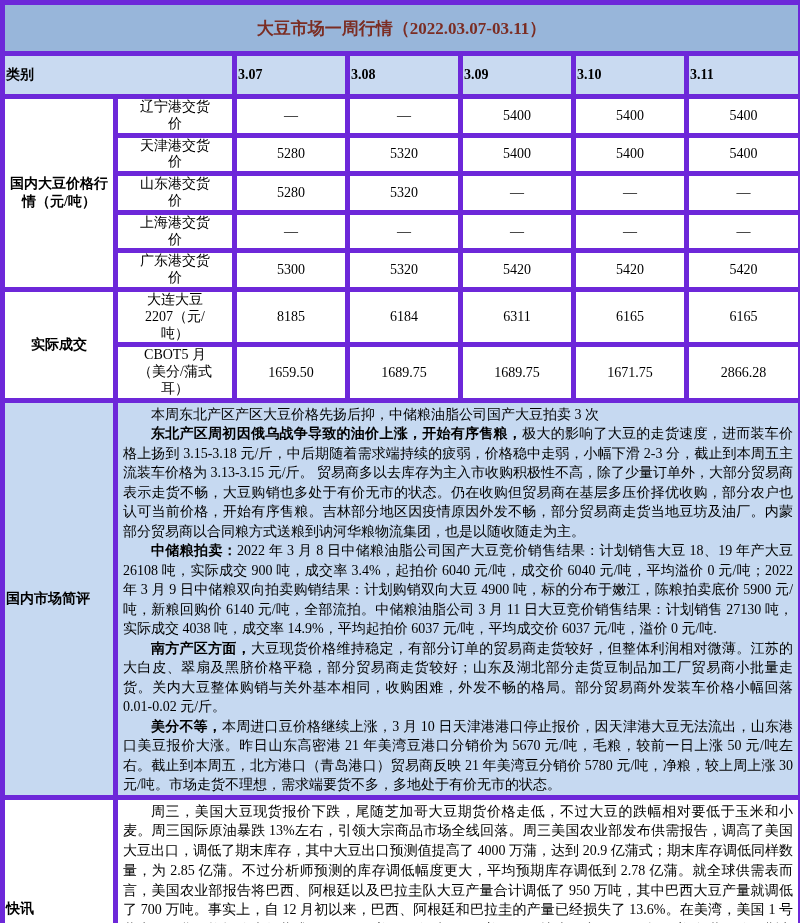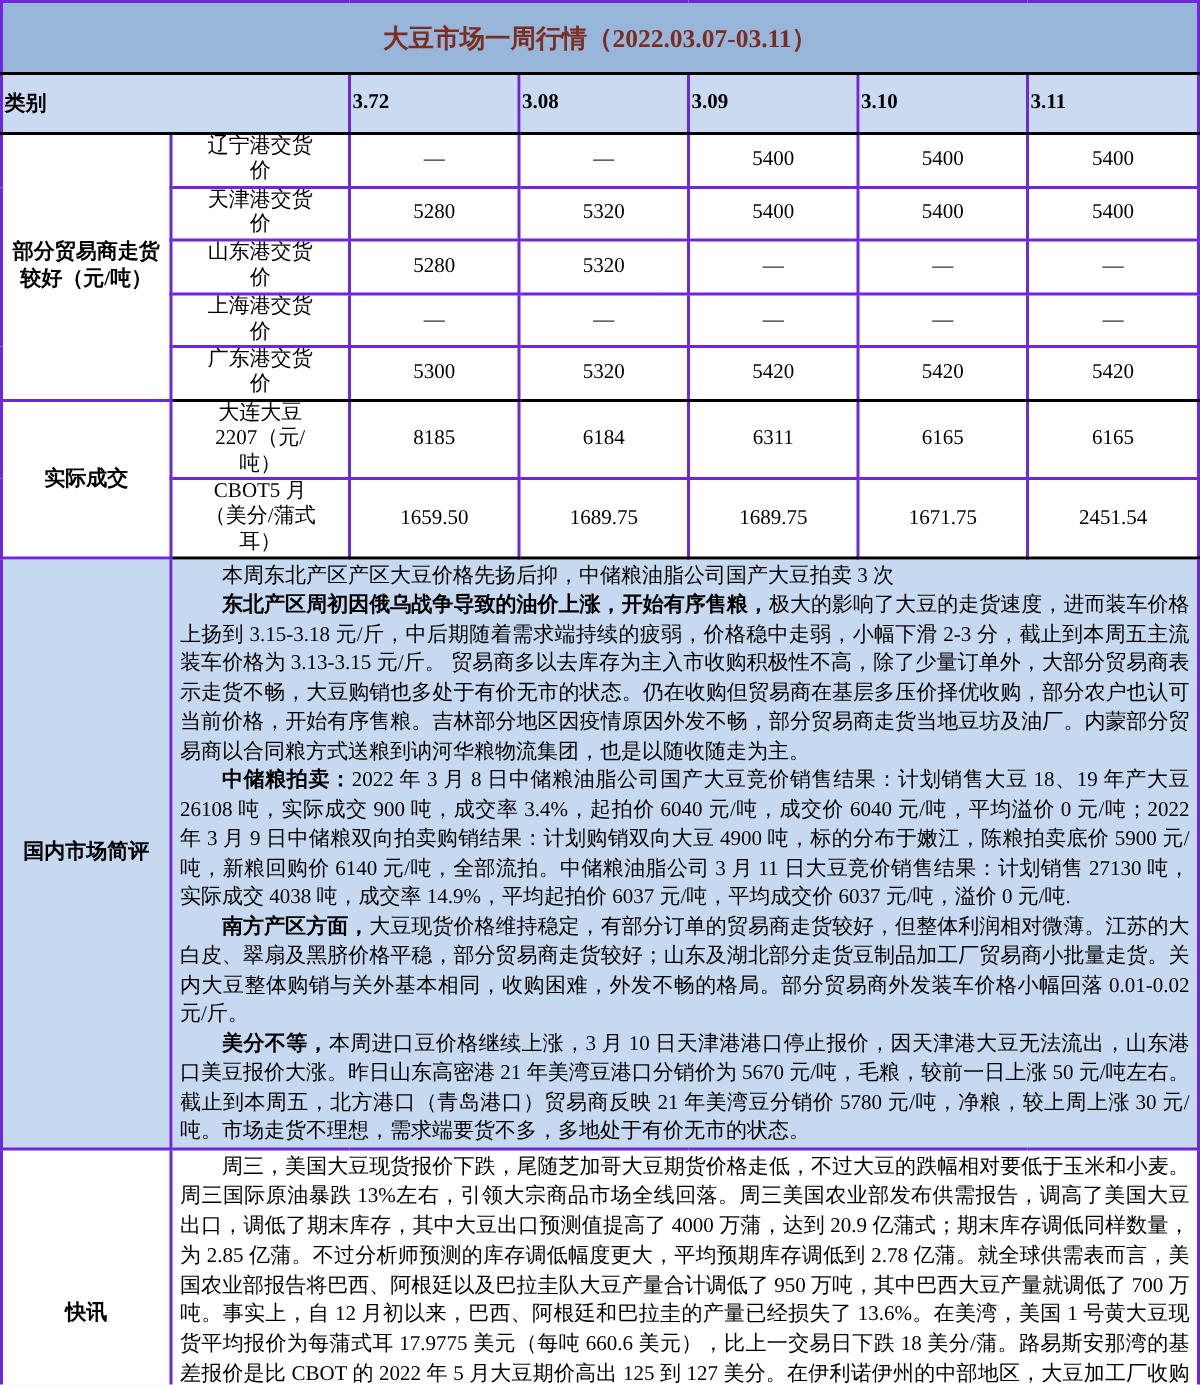--- a/index.html
+++ b/index.html
@@ -5,34 +5,34 @@
   html,body { margin:0; padding:0; background:#f2f2f2; }
   body { font-family: "Liberation Serif", serif; color:#000; }
   .doc {
     width: 800px; height: 923px; box-sizing: border-box; background:#fff;
     margin: 0 auto;
   }
   table.sheet {
     width: 800px; height: 923px; table-layout: fixed;
     border-collapse: collapse; border: 2px solid #000;
   }
-  td { border: 2px solid #6d28d9; vertical-align: middle; overflow: hidden; }
+  td { border: 5px solid #6d28d9; vertical-align: middle; overflow: hidden; }
   tr.title-row td {
     height: 44px; background: #98B6DA; text-align: center;
     font-weight: bold; font-size: 17px; color: #7B2D23;
     border-bottom: 2px solid #000;
   }
   tr.header-row td {
     height: 36px; background: #C9DAF1; text-align: left;
     font-weight: bold; font-size: 14px; border-bottom: 2px solid #000;
   }
   tr.price-row td { height: 29px; text-align: center; font-size: 14px; background: #fff; }
   tr.fut-row-1 td { height: 36px; text-align: center; font-size: 14px; background: #fff; }
   tr.fut-row-2 td { height: 32px; text-align: center; font-size: 14px; background: #fff; }
-  td.group-cell { font-weight: bold; font-size: 14px; text-align: center; line-height: 1.25; }
+  td.group-cell { font-weight: bold; font-size: 14px; line-height: 1.25; }
   td.sub-label { font-size: 14px; text-align: center; line-height: 1.2; padding: 0 19px; }
   tr.price-sep td { border-bottom: 2px solid #000; }
   tr.fut-sep td  { border-bottom: 2px solid #000; }
   tr.review-row td.content-cell, tr.review-row td.group-cell { background: #C6D9F1; font-family: Liberation Serif, serif; }
   tr.review-row td.content-cell {
     vertical-align: top; padding: 2px 5px 0 5px; font-size: 14px; line-height: 19.5px;
   }
   tr.news-row td.content-cell {
     background: #fff; vertical-align: top; padding: 2px 5px 0 5px;
     font-size: 14px; line-height: 19.7px;
@@ -55,29 +55,29 @@
         <col style="width:114px">
   </colgroup>
 
   <tbody>
         <tr class="title-row">
     <td colspan="7">大豆市场一周行情（2022.03.07-03.11）</td>
   </tr>
 
   <tr class="header-row">
     <td colspan="2">类别</td>
-    <td>3.72</td>
+    <td>3.07</td>
     <td>3.08</td>
     <td>3.09</td>
     <td>3.10</td>
     <td>3.11</td>
   </tr>
 
   <tr class="price-row">
-    <td class="group-cell" rowspan="5">部分贸易商走货较好（元/吨）</td>
+    <td class="group-cell" rowspan="5">国内大豆价格行情（元/吨）</td>
     <td class="sub-label">辽宁港交货价</td>
     <td>—</td>
     <td>—</td>
     <td>5400</td>
     <td>5400</td>
     <td>5400</td>
   </tr>
   <tr class="price-row">
     <td class="sub-label">天津港交货价</td>
     <td>5280</td>
@@ -119,21 +119,21 @@
     <td>6311</td>
     <td>6165</td>
     <td>6165</td>
   </tr>
   <tr class="fut-row-2 fut-sep">
     <td class="sub-label">CBOT5 月（美分/蒲式耳）</td>
     <td>1659.50</td>
     <td>1689.75</td>
     <td>1689.75</td>
     <td>1671.75</td>
-    <td>2451.54</td>
+    <td>2866.28</td>
   </tr>
 
   <tr class="review-row" style="height:372px">
     <td class="group-cell">国内市场简评</td>
     <td class="content-cell" colspan="6">
       <p class="para"><b></b><span>本周东北产区产区大豆价格先扬后抑，中储粮油脂公司国产大豆拍卖 3 次</span></p>
       <p class="para"><b>东北产区周初因俄乌战争导致的油价上涨，开始有序售粮，</b><span>极大的影响了大豆的走货速度，进而装车价格上扬到 3.15-3.18 元/斤，中后期随着需求端持续的疲弱，价格稳中走弱，小幅下滑 2-3 分，截止到本周五主流装车价格为 3.13-3.15 元/斤。 贸易商多以去库存为主入市收购积极性不高，除了少量订单外，大部分贸易商表示走货不畅，大豆购销也多处于有价无市的状态。仍在收购但贸易商在基层多压价择优收购，部分农户也认可当前价格，开始有序售粮。吉林部分地区因疫情原因外发不畅，部分贸易商走货当地豆坊及油厂。内蒙部分贸易商以合同粮方式送粮到讷河华粮物流集团，也是以随收随走为主。</span></p>
       <p class="para"><b>中储粮拍卖：</b><span>2022 年 3 月 8 日中储粮油脂公司国产大豆竞价销售结果：计划销售大豆 18、19 年产大豆 26108 吨，实际成交 900 吨，成交率 3.4%，起拍价 6040 元/吨，成交价 6040 元/吨，平均溢价 0 元/吨；2022 年 3 月 9 日中储粮双向拍卖购销结果：计划购销双向大豆 4900 吨，标的分布于嫩江，陈粮拍卖底价 5900 元/吨，新粮回购价 6140 元/吨，全部流拍。中储粮油脂公司 3 月 11 日大豆竞价销售结果：计划销售 27130 吨，实际成交 4038 吨，成交率 14.9%，平均起拍价 6037 元/吨，平均成交价 6037 元/吨，溢价 0 元/吨.</span></p>
       <p class="para"><b>南方产区方面，</b><span>大豆现货价格维持稳定，有部分订单的贸易商走货较好，但整体利润相对微薄。江苏的大白皮、翠扇及黑脐价格平稳，部分贸易商走货较好；山东及湖北部分走货豆制品加工厂贸易商小批量走货。关内大豆整体购销与关外基本相同，收购困难，外发不畅的格局。部分贸易商外发装车价格小幅回落 0.01-0.02 元/斤。</span></p>
       <p class="para"><b>美分不等，</b><span>本周进口豆价格继续上涨，3 月 10 日天津港港口停止报价，因天津港大豆无法流出，山东港口美豆报价大涨。昨日山东高密港 21 年美湾豆港口分销价为 5670 元/吨，毛粮，较前一日上涨 50 元/吨左右。截止到本周五，北方港口（青岛港口）贸易商反映 21 年美湾豆分销价 5780 元/吨，净粮，较上周上涨 30 元/吨。市场走货不理想，需求端要货不多，多地处于有价无市的状态。</span></p>

